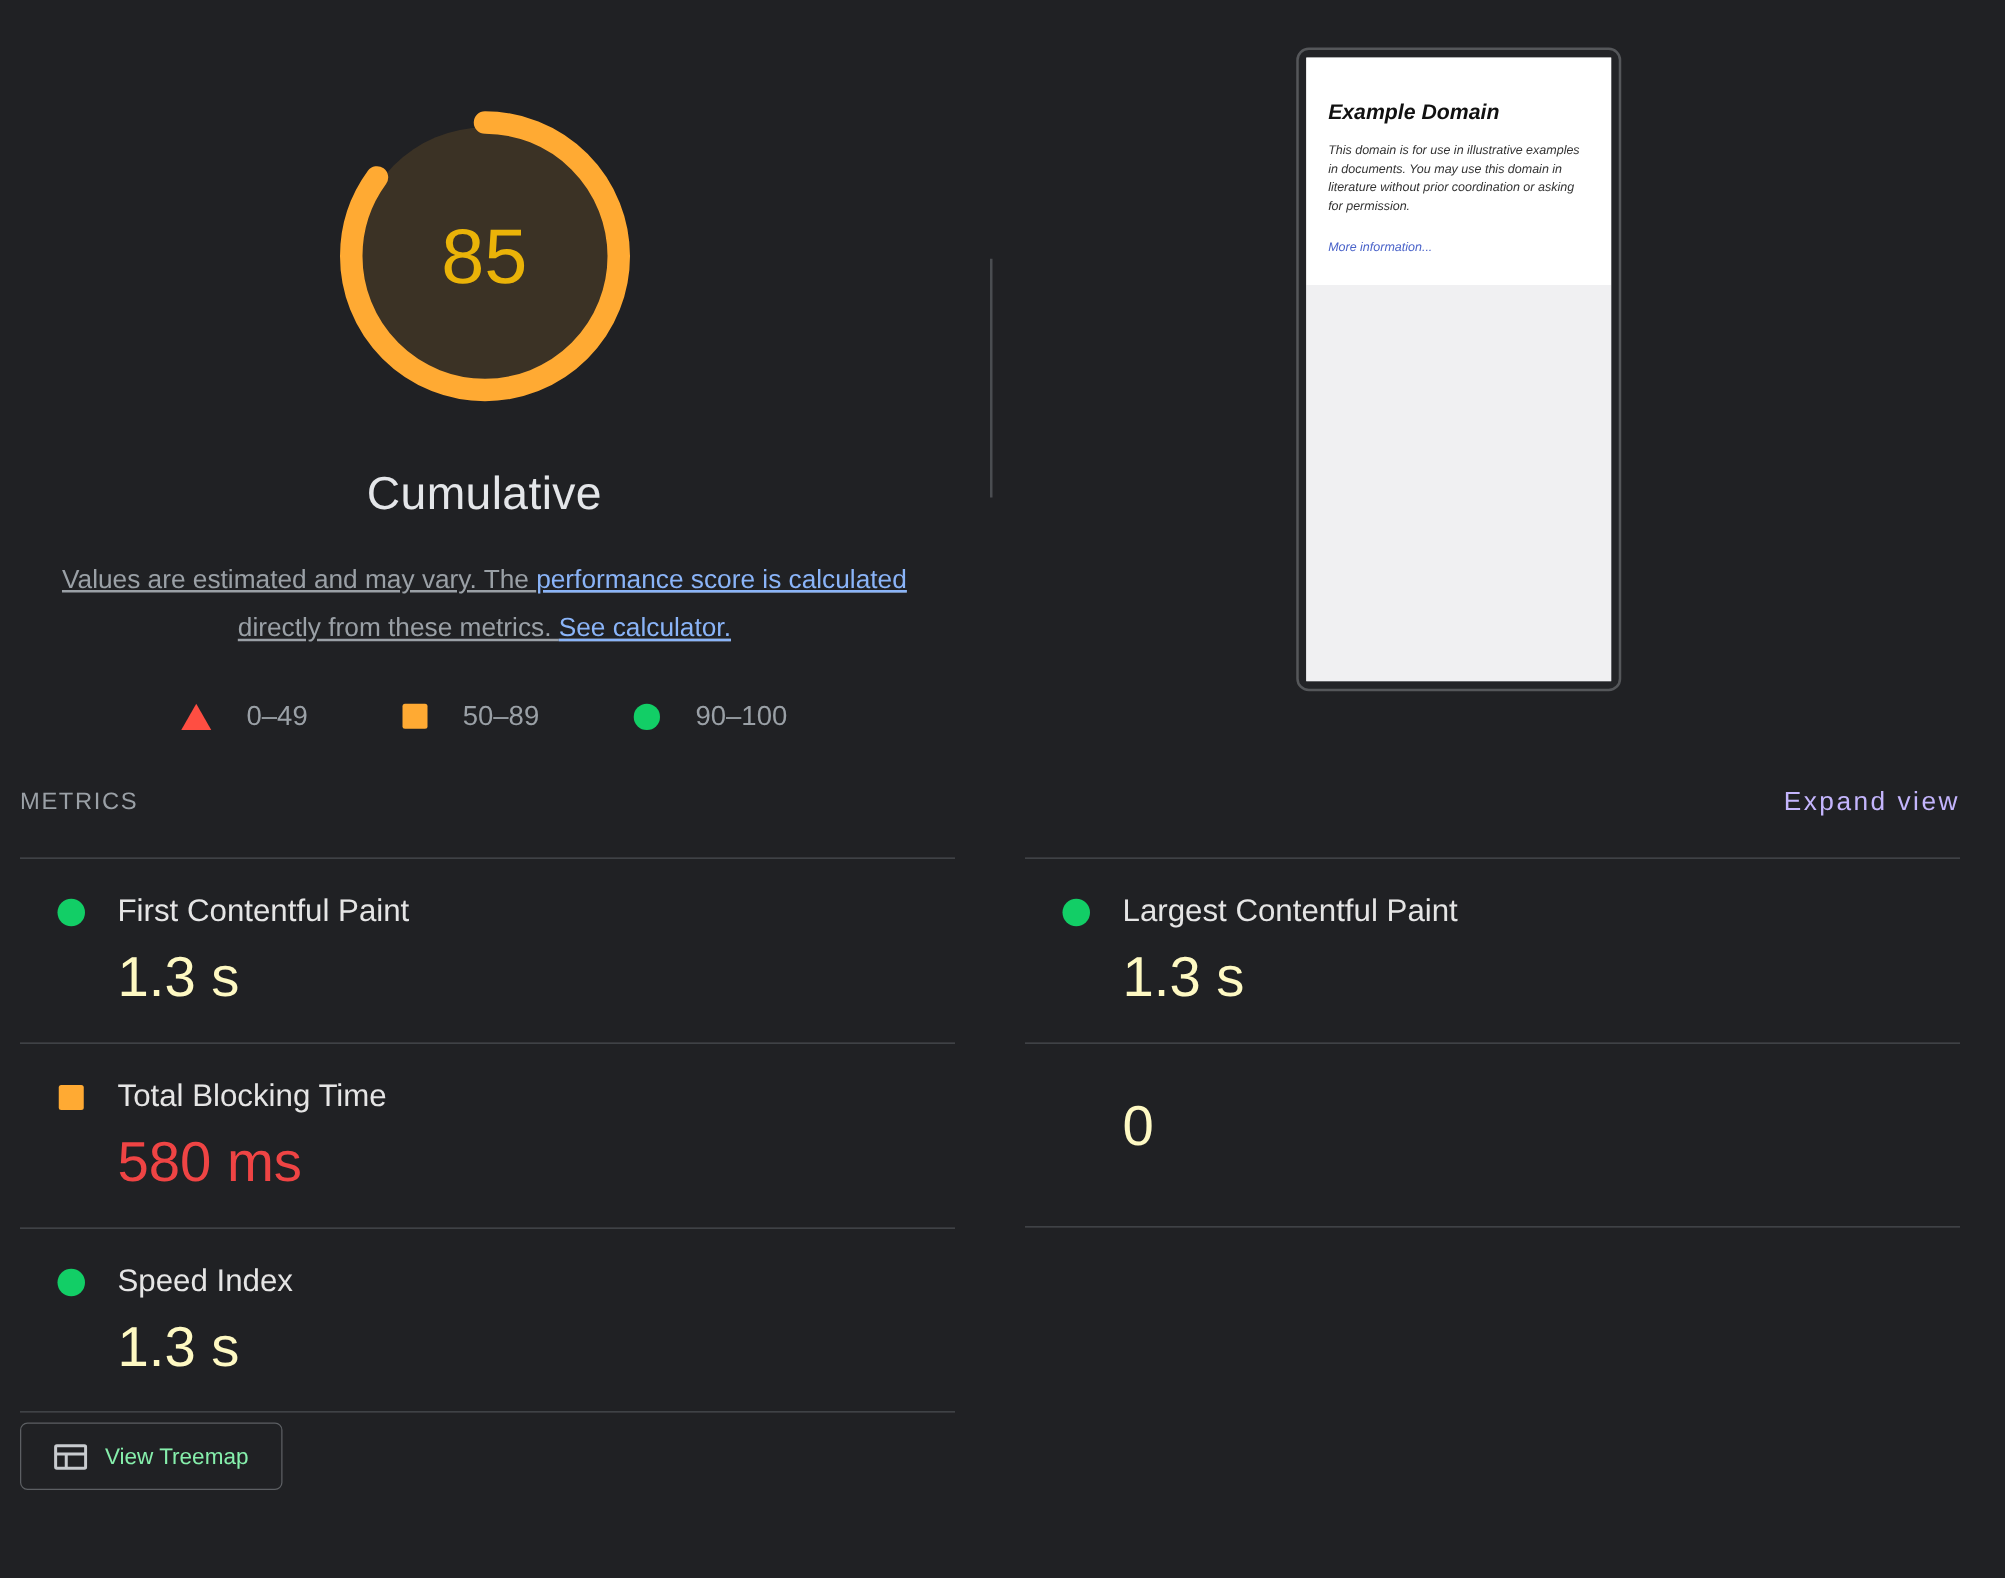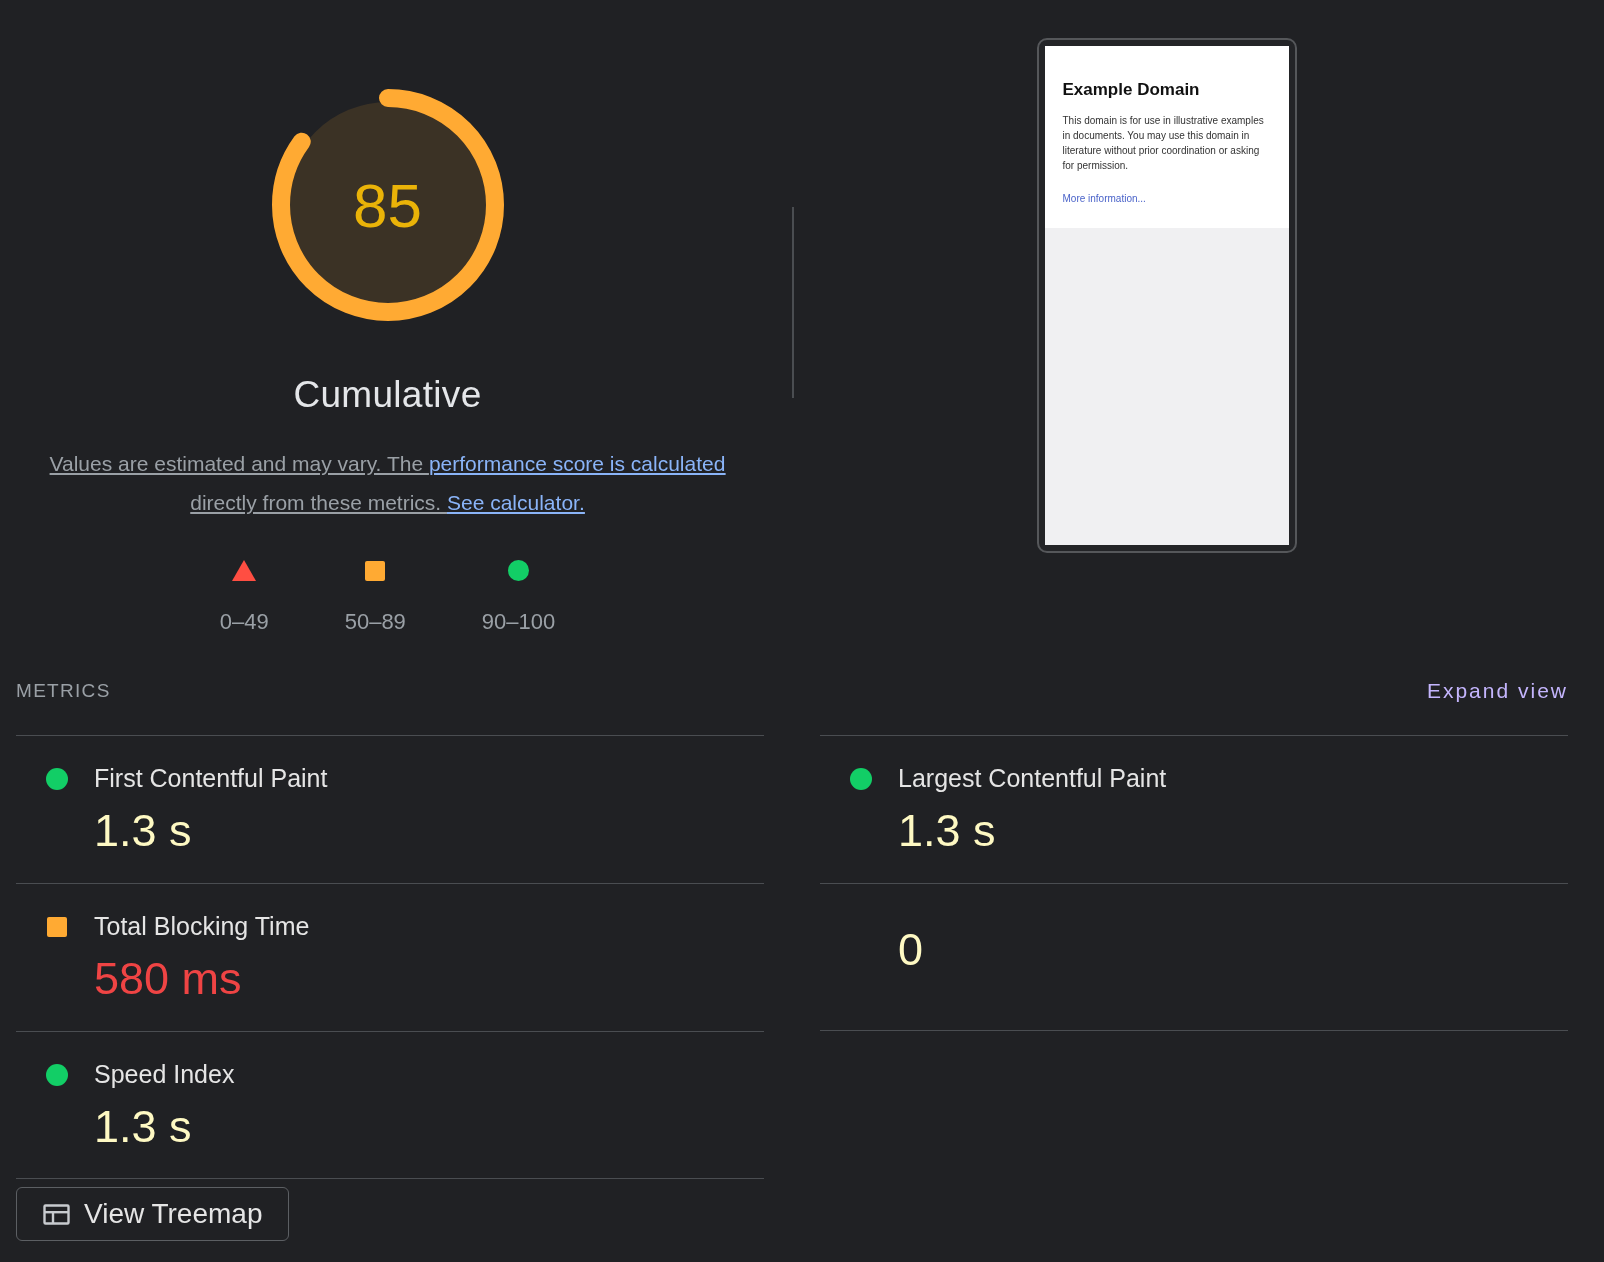--- a/index.html
+++ b/index.html
@@ -38,21 +38,21 @@
     color: #9aa0a6;
     text-decoration: underline;
   }
   .perf-desc a { color: #8ab4f8; text-decoration: underline; cursor: pointer; }
 
   .legend {
     margin-top: 38px;
     display: flex; align-items: center; gap: 76px;
     font-size: 22px; color: #9aa0a6;
   }
-  .legend-item { display: flex; align-items: center; gap: 28px; flex-direction: column; }
+  .legend-item { display: flex; align-items: center; gap: 28px; }
   .shape-triangle {
     width: 0; height: 0;
     border-left: 12px solid transparent;
     border-right: 12px solid transparent;
     border-bottom: 21px solid #ff4e42;
   }
   .shape-square { width: 20px; height: 20px; background: #ffaa33; border-radius: 2px; }
   .shape-circle { width: 21px; height: 21px; background: #12ce66; border-radius: 50%; }
 
   .vdivider {
@@ -68,20 +68,21 @@
     border: 2px solid #55575a;
     border-radius: 10px;
     padding: 6px;
     overflow: hidden;
   }
   .thumb {
     width: 100%; height: 100%;
     background: #ffffff;
     display: flex; flex-direction: column;
     overflow: hidden;
+    font-style: italic;
   }
   .thumb-white { background: #ffffff; padding: 34px 18px 22px; }
   .thumb-title {
     font-size: 17px; font-weight: 700; color: #111;
     margin-bottom: 13px;
   }
   .thumb-body {
     font-size: 10px; line-height: 15px; color: #333;
     margin-bottom: 15px;
   }
@@ -129,21 +130,21 @@
   .treemap-row { margin: 8px 36px 0 16px; }
   .treemap-btn {
     display: inline-flex; align-items: center; gap: 14px;
     height: 54px; padding: 0 26px;
     background: transparent;
     border: 1px solid #5c5f63;
     border-radius: 6px;
     cursor: pointer;
     font-family: inherit;
   }
-  .treemap-btn-label { font-size: 28px; color: #e5e5e5; }
+  .treemap-btn-label { font-size: 18px; color: #86efac; }
 </style>
 </head>
 <body>
 
 <div class="top">
   <div class="score-col">
     <div class="gauge-wrap">
       <svg width="234" height="234" viewBox="0 0 234 234">
         <circle cx="117" cy="117" r="103" fill="rgba(255,170,51,0.12)"></circle>
         <circle id="gauge-arc" cx="117" cy="117" r="107" fill="none" stroke="#ffaa33" stroke-width="18" stroke-linecap="round" transform="rotate(-90 117 117)" stroke-dasharray="571.4557036879834 672.3008278682157"></circle>

